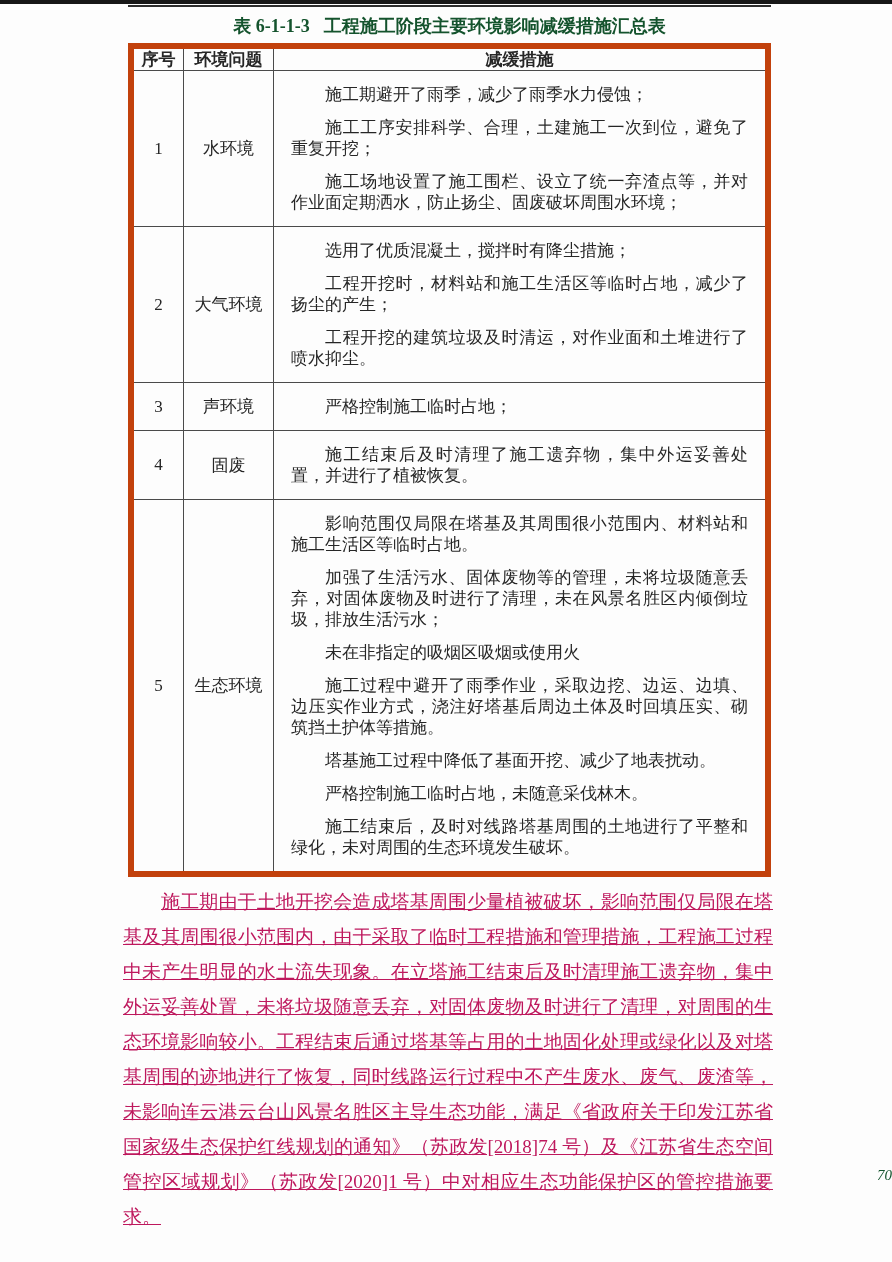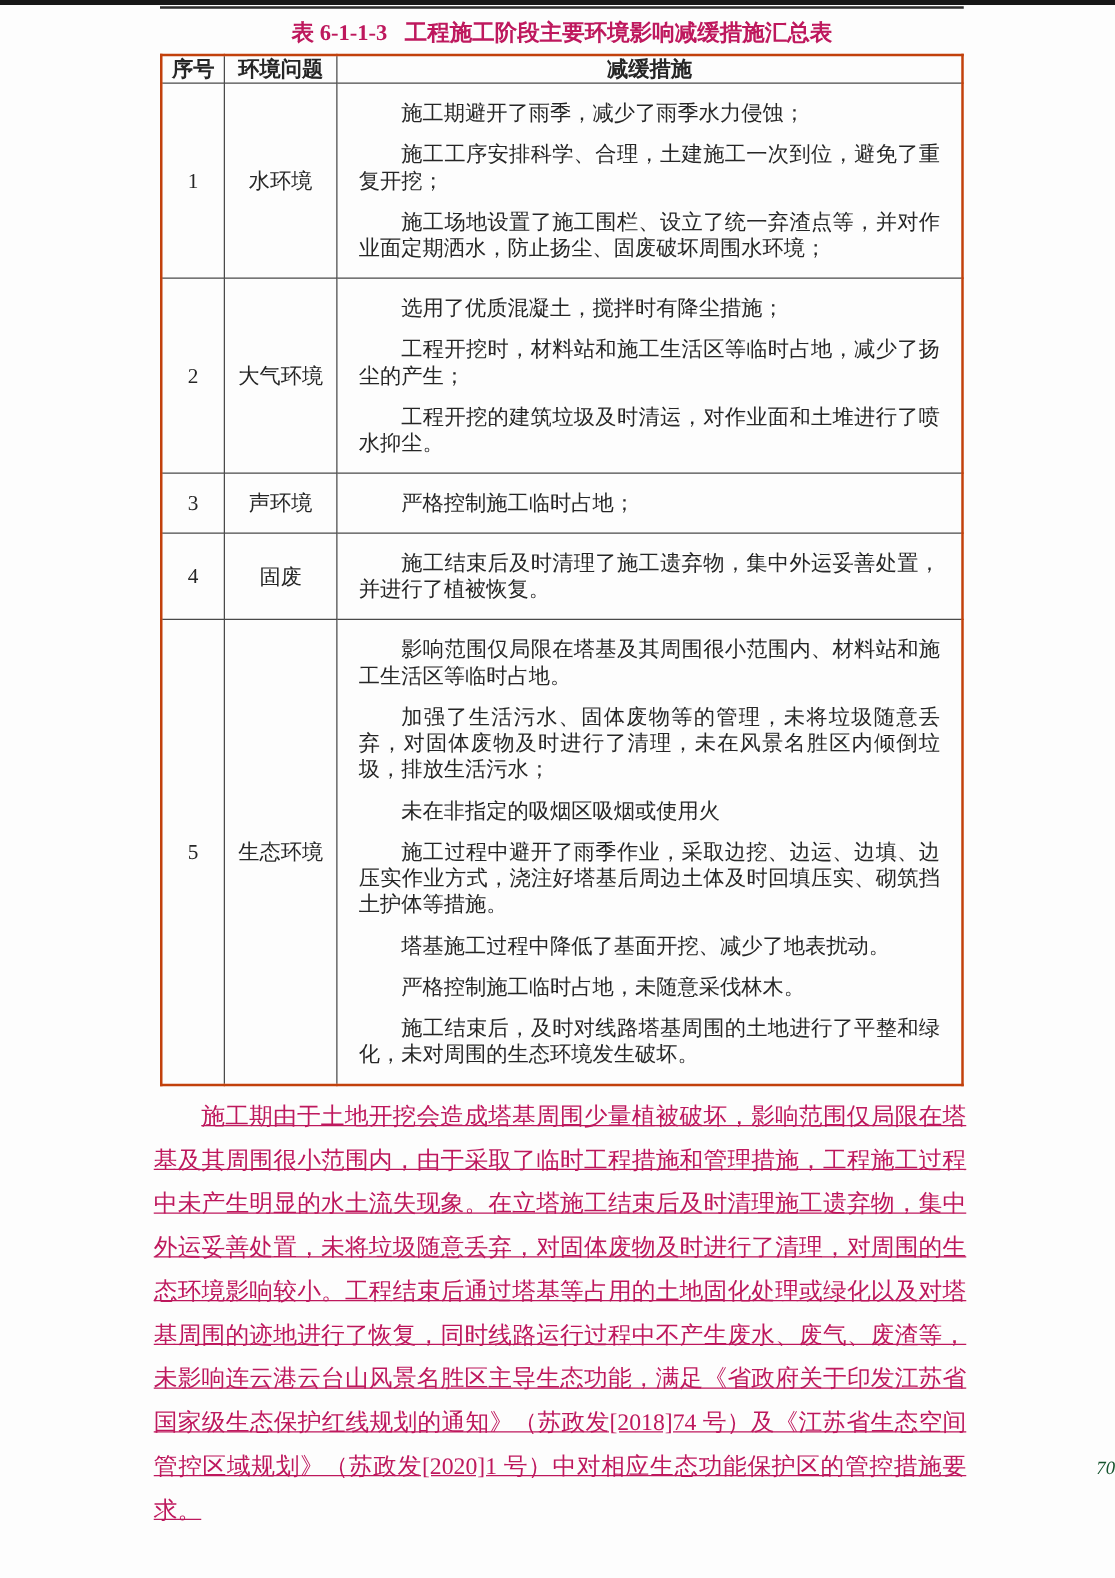--- a/index.html
+++ b/index.html
@@ -34,29 +34,29 @@
   .header-rule {
     margin-top: 5px;
     border-top: 2px solid #2d2d2d;
     height: 0;
   }
   .table-caption {
     margin-top: 7px;
     text-align: center;
     font-weight: bold;
     font-size: 18px;
-    color: #be185d;
+    color: #14532d;
     white-space: nowrap;
   }
   .table-caption .caption-label { margin-right: 14px; }
   table.measures {
     margin-top: 5px;
     width: 100%;
     border-collapse: collapse;
-    border: 2px solid #c2410c;
+    border: 6px solid #c2410c;
     table-layout: fixed;
   }
   table.measures th, table.measures td {
     border: 1px solid #4a4a4a;
     font-size: 17px;
     color: #262626;
   }
   table.measures thead th {
     font-weight: bold;
     text-align: center;

